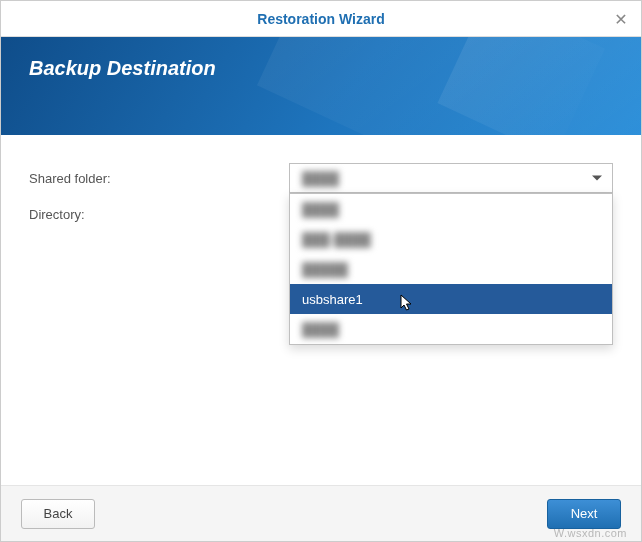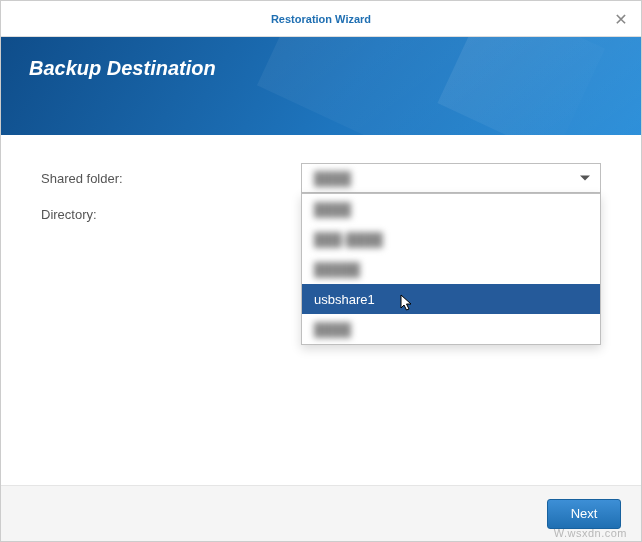--- a/index.html
+++ b/index.html
@@ -25,21 +25,21 @@
       height: 36px;
       border-bottom: 1px solid #ddd;
       display: flex;
       align-items: center;
       justify-content: center;
       position: relative;
     }
     .titlebar-title {
       color: #1f6fb2;
       font-weight: 600;
-      font-size: 11px;
+      font-size: 14px;
       text-align: right;
     }
     .close-btn {
       position: absolute;
       right: 0;
       top: 0;
       width: 40px;
       height: 36px;
       display: flex;
       align-items: center;
@@ -79,21 +79,21 @@
       z-index: 1;
     }
     .banner p {
       color: #e6eef7;
       font-size: 13px;
       position: relative;
       z-index: 1;
     }
     .content {
       flex: 1;
-      padding: 28px 40px 0;
+      padding: 28px 28px 0;
       position: relative;
     }
     .row {
       display: flex;
       align-items: center;
       margin-bottom: 14px;
     }
     .row .label {
       width: 260px;
       color: #555;
@@ -241,18 +241,19 @@
     <div class="row">
       <div class="label">Directory:</div>
     </div>
 
     <svg class="cursor-pointer-icon" width="20" height="22" viewBox="0 0 20 22">
       <path d="M5 2 L5 15 L8 12 L10.5 17 L13 16 L10.5 11 L15 11 Z" fill="#fff" stroke="#000" stroke-width="1"></path>
     </svg>
   </div>
 
   <div class="footer">
+    <button class="btn">Back</button>
     <div class="spacer"></div>
     <button class="btn primary">Next</button>
   </div>
 
   <div class="watermark">W.wsxdn.com</div>
 </div>
 
 </body></html>

